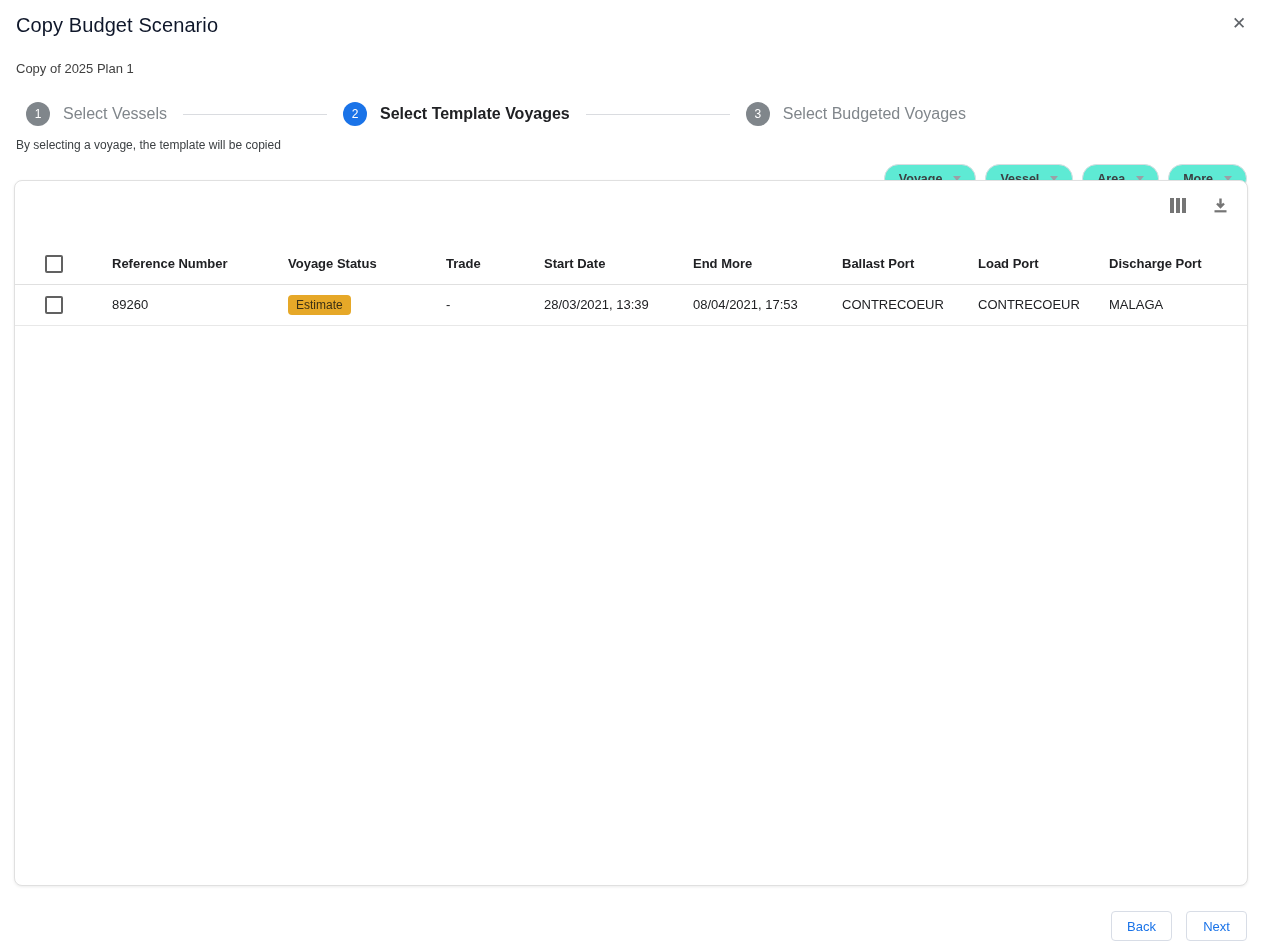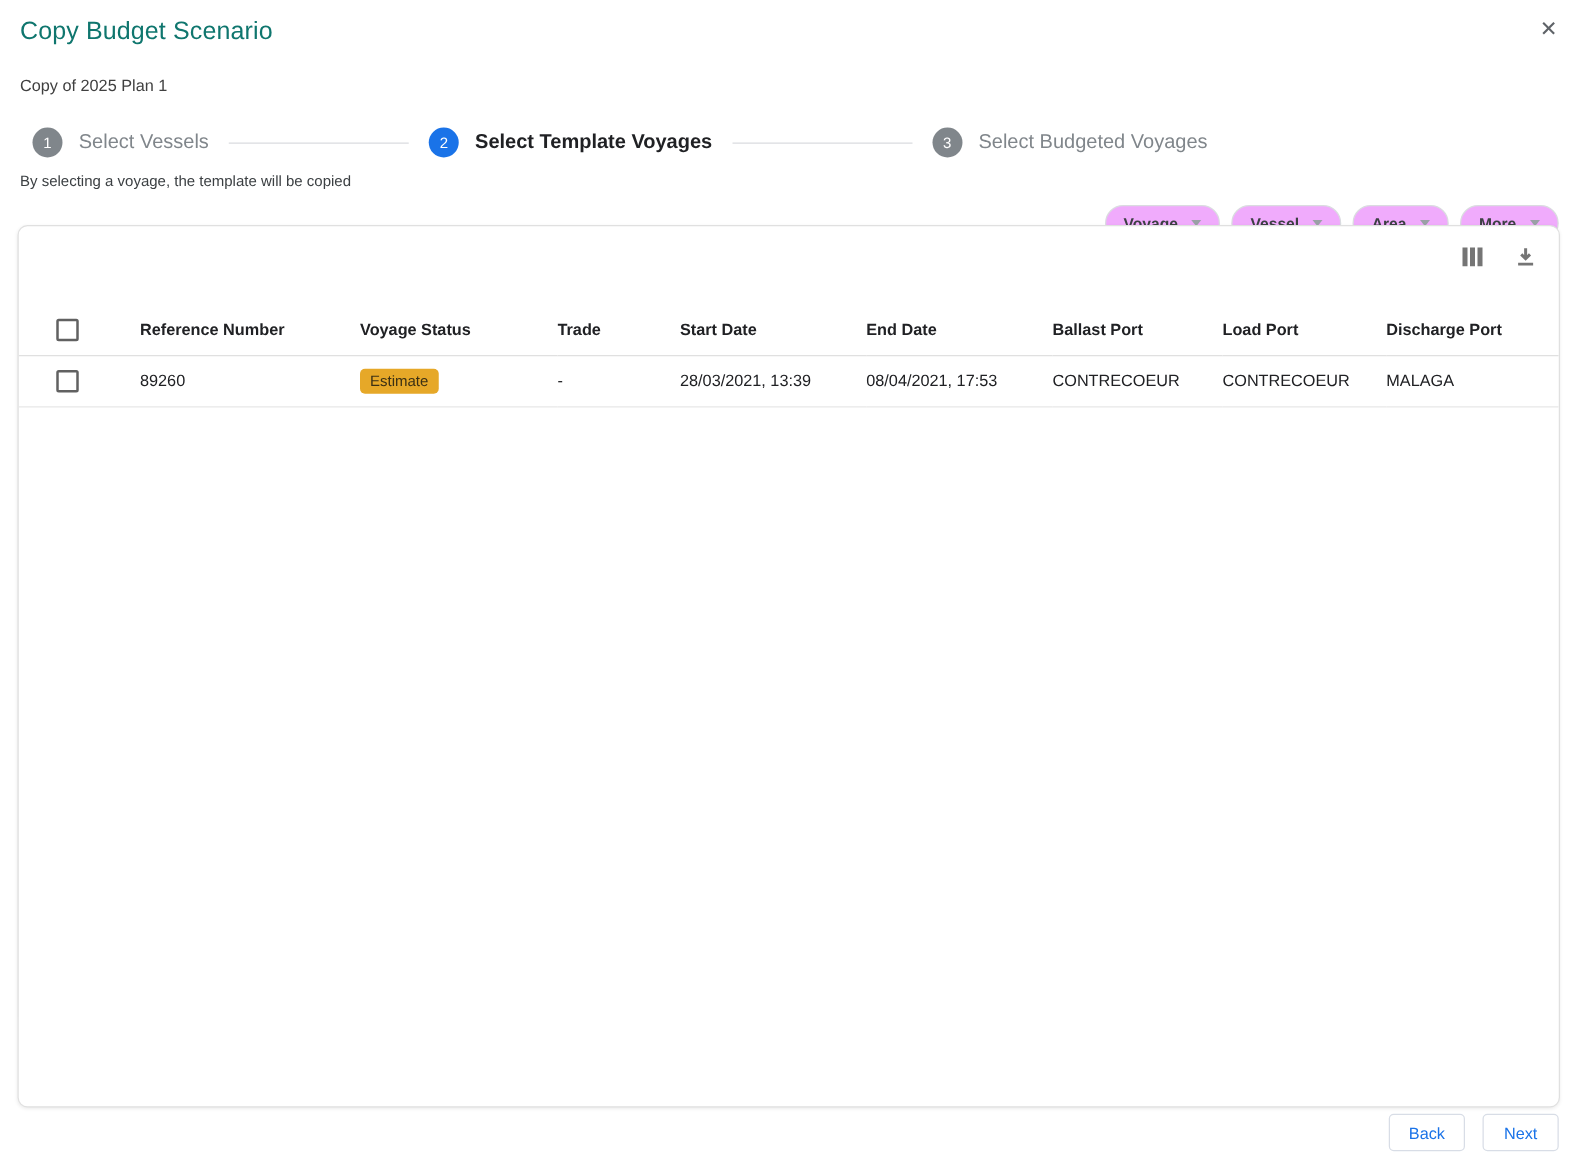--- a/index.html
+++ b/index.html
@@ -7,21 +7,21 @@
   body {
     background: #ffffff;
     font-family: "Liberation Sans", sans-serif;
     color: #202124;
     position: relative;
     overflow: hidden;
   }
 
   
   .dlg-header { padding: 14px 16px 0 16px; position: relative; }
-  .dlg-title { font-size: 20px; font-weight: 400; color: #0f766e; letter-spacing: .1px; }
+  .dlg-title { font-size: 20px; font-weight: 400; color: #0f172a; letter-spacing: .1px; }
   .dlg-subtitle { font-size: 13px; color: #404040; margin-top: 24px; }
   .close-btn {
     position: absolute; top: 12px; right: 12px;
     width: 24px; height: 24px; line-height: 24px; text-align: center;
     font-size: 17px; color: #5f6368; cursor: pointer; user-select: none;
   }
 
   
   .stepper { display: flex; align-items: center; width: 940px; margin: 26px 0 0 26px; }
   .step { display: flex; align-items: center; gap: 13px; white-space: nowrap; cursor: pointer; }
@@ -35,21 +35,21 @@
   .step.active .step-label { color: #202124; font-weight: 600; }
   .connector { flex: 1; height: 1px; background: #dadce0; margin: 0 16px; }
 
   .hint { margin: 12px 0 0 16px; font-size: 12px; color: #3c4043; }
 
   
   .filters { display: flex; justify-content: flex-end; align-items: center; gap: 9px; margin: 12px 16px 0 0; }
   .chip {
     display: flex; align-items: center; gap: 11px;
     height: 29px; padding: 0 14px;
-    border: 1px solid #dadce0; border-radius: 16px; background: #f0abfc;
+    border: 1px solid #dadce0; border-radius: 16px; background: #5eead4;
     font-size: 12.5px; font-weight: 600; color: #3c4043; cursor: pointer;
   }
   .chev {
     width: 0; height: 0; display: inline-block;
     border-left: 4.5px solid transparent; border-right: 4.5px solid transparent;
     border-top: 5px solid #9aa0a6;
   }
 
   
   .card {
@@ -76,21 +76,21 @@
     width: 18px; height: 18px; border: 2px solid #616161; border-radius: 2px;
     background: #fff; display: inline-block; cursor: pointer; vertical-align: middle;
   }
   .badge {
     display: inline-block; background: #e6a828; color: #3b3014;
     font-size: 12px; font-weight: 400; border-radius: 4px; padding: 3px 8px; line-height: 14px;
   }
   td.highlight { color: #e87d2c; }
 
   
-  .footer { position: absolute; right: 16px; bottom: 20px; display: flex; gap: 14px; }
+  .footer { position: absolute; right: 16px; bottom: 0; display: flex; gap: 14px; }
   .btn {
     min-width: 61px; height: 30px; padding: 0 12px;
     background: #fff; border: 1px solid #d8dde6; border-radius: 4px;
     color: #1a73e8; font-size: 13px; font-weight: 500; font-family: inherit;
     display: flex; align-items: center; justify-content: center; cursor: pointer;
   }
 </style>
 </head>
 <body>
 
@@ -168,21 +168,21 @@
         <col style="width:131px">
         <col>
     </colgroup>
     <thead>
       <tr>
         <th class="cb-cell"><span class="checkbox"></span></th>
         <th>Reference Number</th>
         <th>Voyage Status</th>
         <th>Trade</th>
         <th>Start Date</th>
-        <th>End Date</th>
+        <th>End More</th>
         <th>Ballast Port</th>
         <th>Load Port</th>
         <th>Discharge Port</th>
       </tr>
     </thead>
     <tbody>
       <tr>
         <td class="cb-cell"><span class="checkbox"></span></td>
         <td>89260</td>
         <td><span class="badge">Estimate</span></td>

